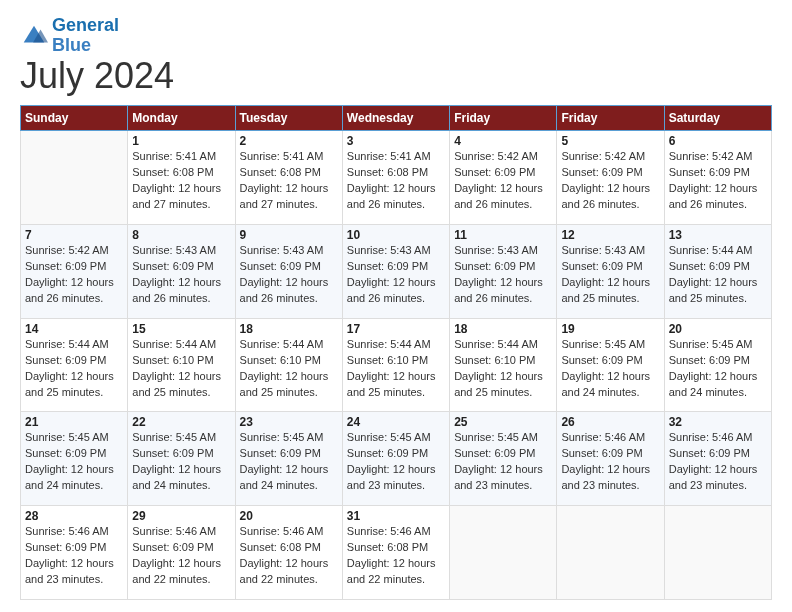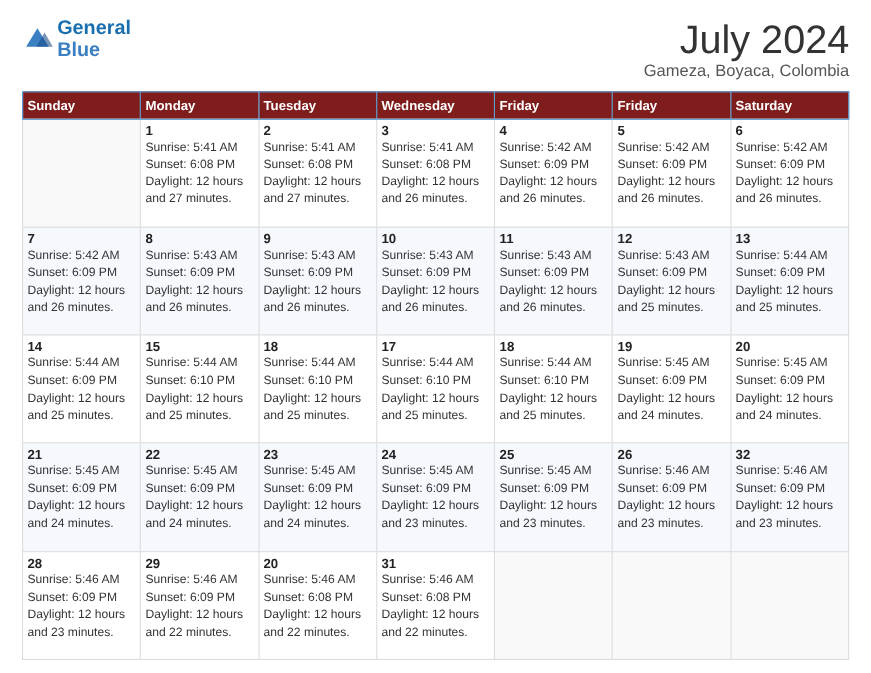--- a/index.html
+++ b/index.html
@@ -15,20 +15,21 @@
       height: 612px;
       padding: 16px 20px 12px 20px;
       display: flex;
       flex-direction: column;
     }
     .header {
       display: flex;
       justify-content: space-between;
       align-items: flex-start;
       margin-bottom: 10px;
+      flex-direction: column;
     }
     .logo {
       display: flex;
       align-items: center;
       gap: 4px;
     }
     .logo-text {
       font-size: 18px;
       font-weight: bold;
       color: #333;
@@ -111,21 +112,20 @@
         <polygon points="15,4 26,22 4,22" fill="#3a7fc1"></polygon>
         <polygon points="22,8 30,22 14,22" fill="#1a4f8a" opacity="0.6"></polygon>
       </svg>
       <div class="logo-text">
         <div><span>General</span></div>
         <div style="color:#3a7fc1;">Blue</div>
       </div>
     </div>
     <div class="title-block">
       <div class="main-title">July 2024</div>
-      <div class="subtitle">Gameza, Boyaca, Colombia</div>
     </div>
   </div>
 
   <table class="calendar">
     <thead>
       <tr>
       <th>Sunday</th>
           <th>Monday</th>
           <th>Tuesday</th>
           <th>Wednesday</th>

